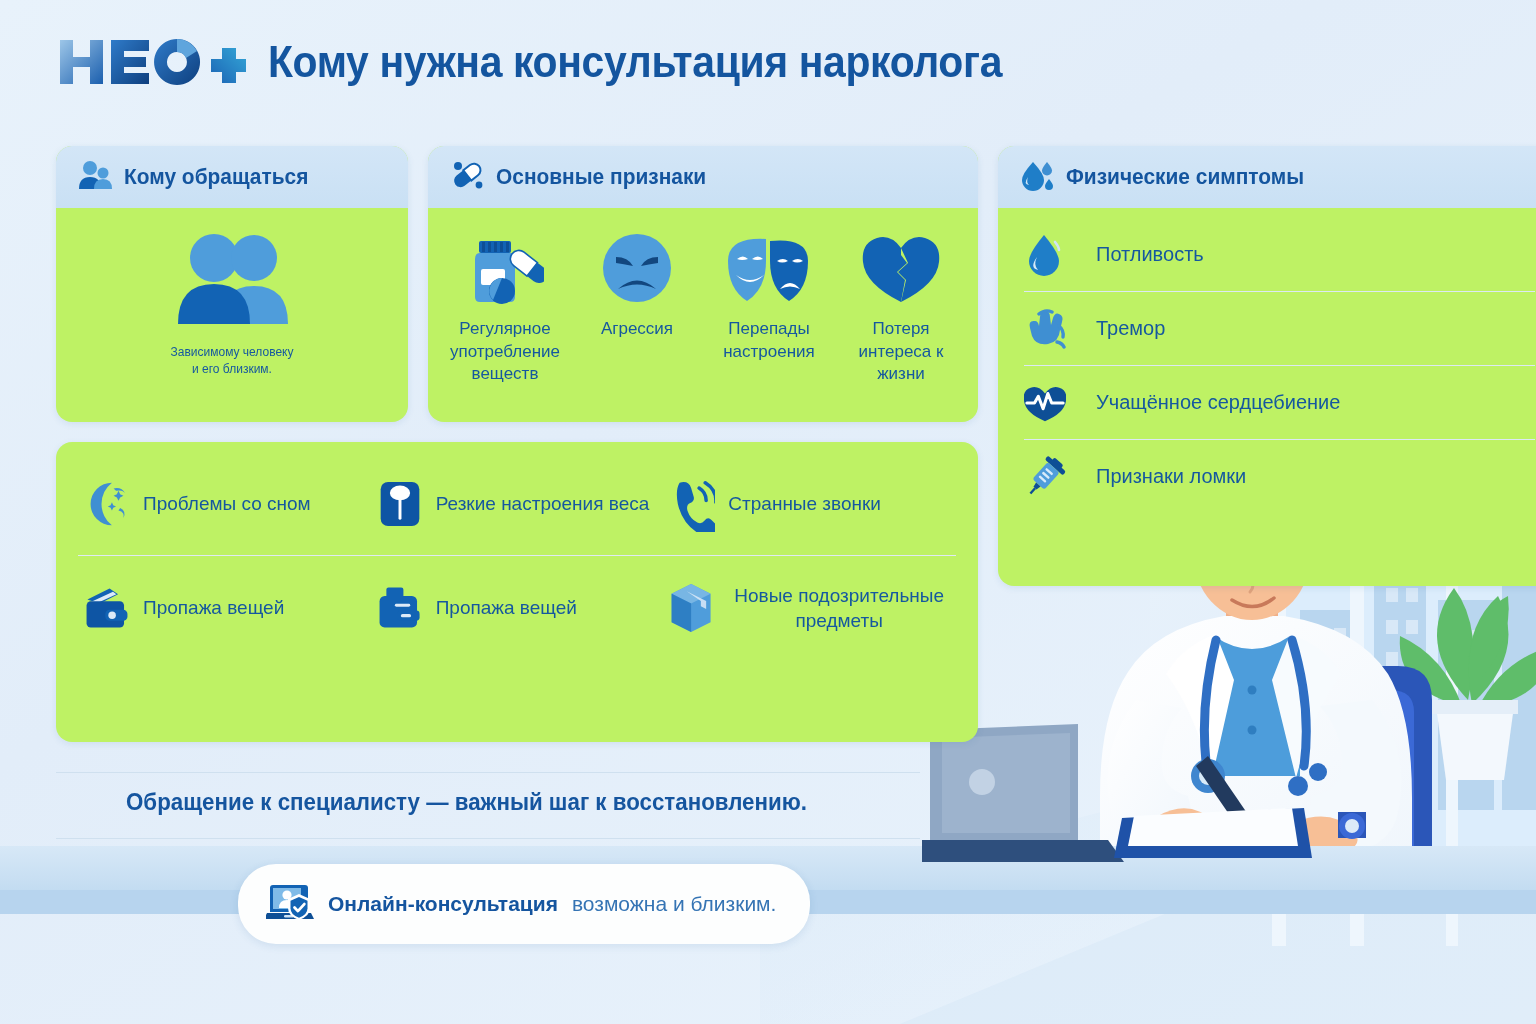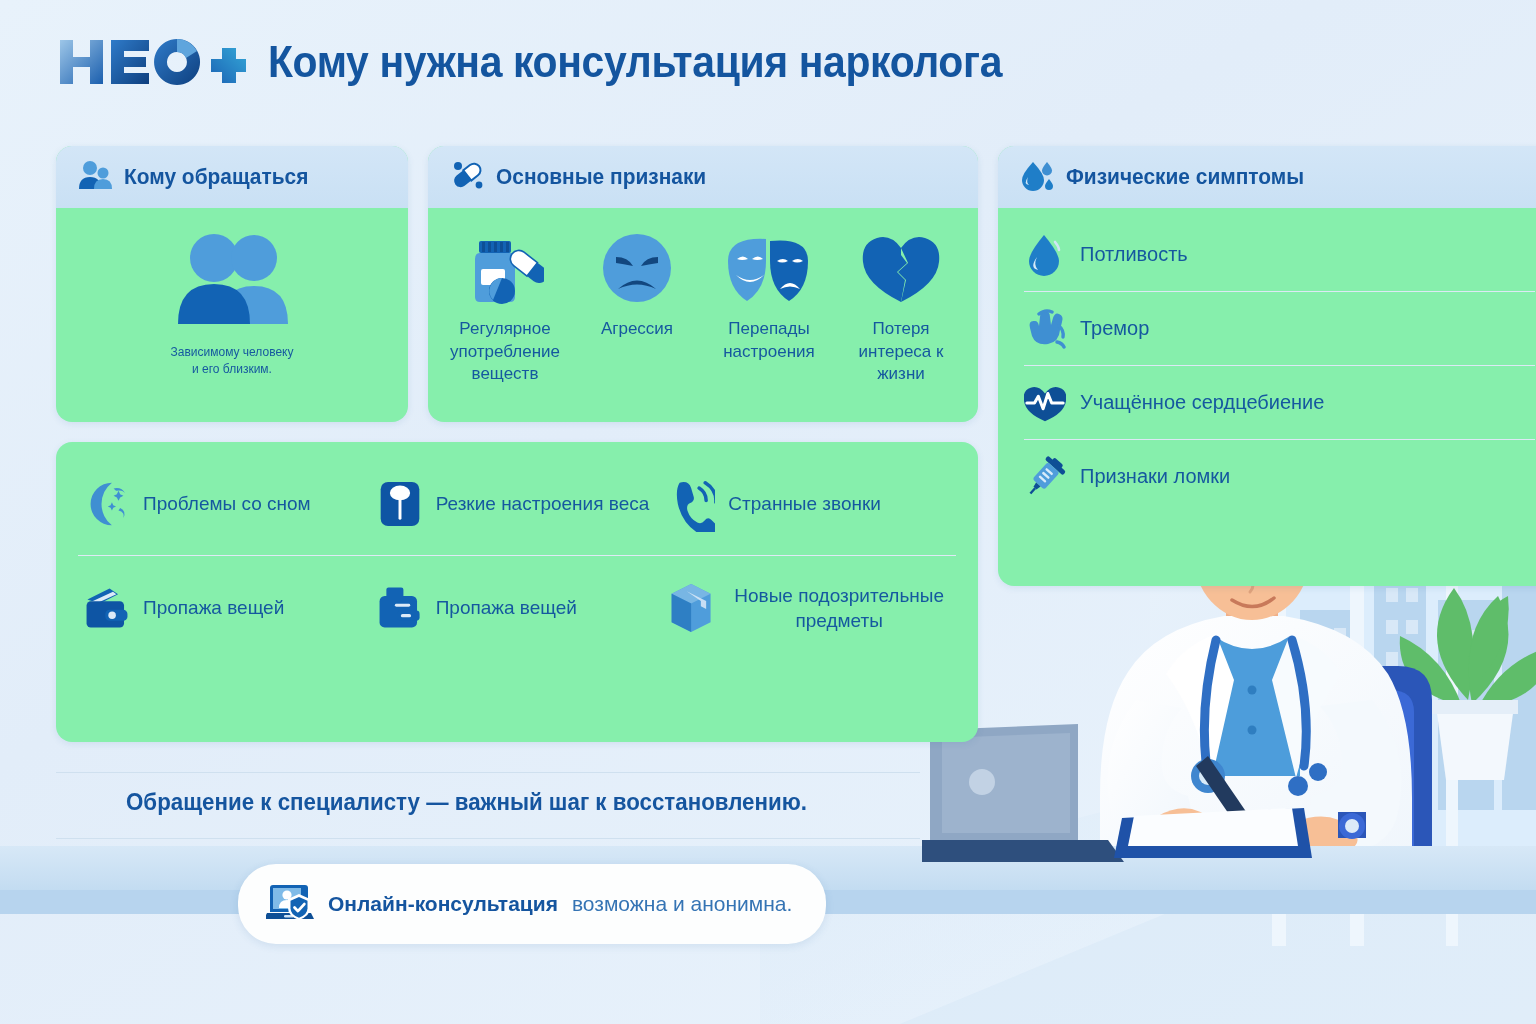--- a/index.html
+++ b/index.html
@@ -15,21 +15,21 @@
   
   .header { position:absolute; left:56px; top:34px; display:flex; align-items:center; gap:22px; z-index:4; }
   .logo { display:flex; align-items:center; }
   .page-title {
     font-size:44px; font-weight:bold; color:#14559f;
     letter-spacing:-0.4px; white-space:nowrap;
     transform:scaleX(0.93); transform-origin:left center;
   }
   
   .card {
-    position:absolute; background:#86efac; border-radius:16px;
+    position:absolute; background:#bef264; border-radius:16px;
     box-shadow:0 2px 7px rgba(40,95,155,.10); overflow:hidden; z-index:3;
   }
   .card-head {
     height:62px; display:flex; align-items:center; gap:12px; padding:0 22px;
     background:linear-gradient(180deg,#d3e6f7 0%,#c9e0f4 100%);
   }
   .card-head .ttl {
     font-size:22px; font-weight:bold; color:#14559f; white-space:nowrap;
     transform:scaleX(0.95); transform-origin:left center;
   }
@@ -43,21 +43,21 @@
   
   #card-signs { left:428px; top:146px; width:550px; height:276px; }
   #card-signs .card-body { display:flex; gap:6px; padding:18px 14px 0; }
   .sign { flex:1; display:flex; flex-direction:column; align-items:center; }
   .sign .glyph { height:84px; display:flex; align-items:center; justify-content:center; }
   .sign .lbl { margin-top:8px; font-size:17px; line-height:1.33; color:#15589f; text-align:center; }
 
   
   #card-phys { left:998px; top:146px; width:563px; height:440px; }
   #card-phys .card-body { padding:10px 26px 0; }
-  .prow { display:flex; align-items:center; gap:14px; height:74px; border-bottom:1px solid #dce9f5; }
+  .prow { display:flex; align-items:center; gap:30px; height:74px; border-bottom:1px solid #dce9f5; }
   .prow:last-child { border-bottom:none; }
   .prow .glyph { width:42px; display:flex; justify-content:center; flex:0 0 42px; }
   .prow .lbl { font-size:20px; line-height:1.26; color:#15589f; }
 
   
   #card-alarm { left:56px; top:442px; width:922px; height:300px; }
   #card-alarm .card-body { padding:10px 22px 0; }
   .agrid { display:grid; grid-template-columns:1fr 1fr 1fr; }
   .acell { display:flex; align-items:center; gap:13px; min-height:104px; padding:8px 6px;text-align:center; }
   .agrid .acell:nth-child(1),.agrid .acell:nth-child(2),.agrid .acell:nth-child(3) { border-bottom:1px solid #dfeaf5; }
@@ -553,14 +553,14 @@
       <circle cx="21" cy="14" r="4.6" fill="#ffffff"></circle>
       <path d="M13 27 q0 -8 8 -8 q8 0 8 8 z" fill="#ffffff"></path>
       <path d="M1 32 h44 l3 6 h-50 z" fill="#0e4f96"></path>
       <rect x="18" y="34" width="10" height="2.4" rx="1.2" fill="#cfe4f6"></rect>
       <path d="M33 13 l11 5 v9 q0 8 -11 12 q-11 -4 -11 -12 v-9 z" fill="#ffffff"></path>
       <path d="M33 16 l8.5 3.8 v7.6 q0 6 -8.5 9.4 q-8.5 -3.4 -8.5 -9.4 v-7.6 z" fill="#1263b4"></path>
       <path d="M28.5 26.5 l3.4 3.6 l6.4 -7" stroke="#ffffff" stroke-width="2.8" fill="none" stroke-linecap="round" stroke-linejoin="round"></path>
     </svg>
   </span>
   <span class="b-strong">Онлайн-консультация</span>
-  <span class="b-soft">возможна и анонимна.</span>
+  <span class="b-soft">возможна и близким.</span>
 </div>
 
 </body></html>

